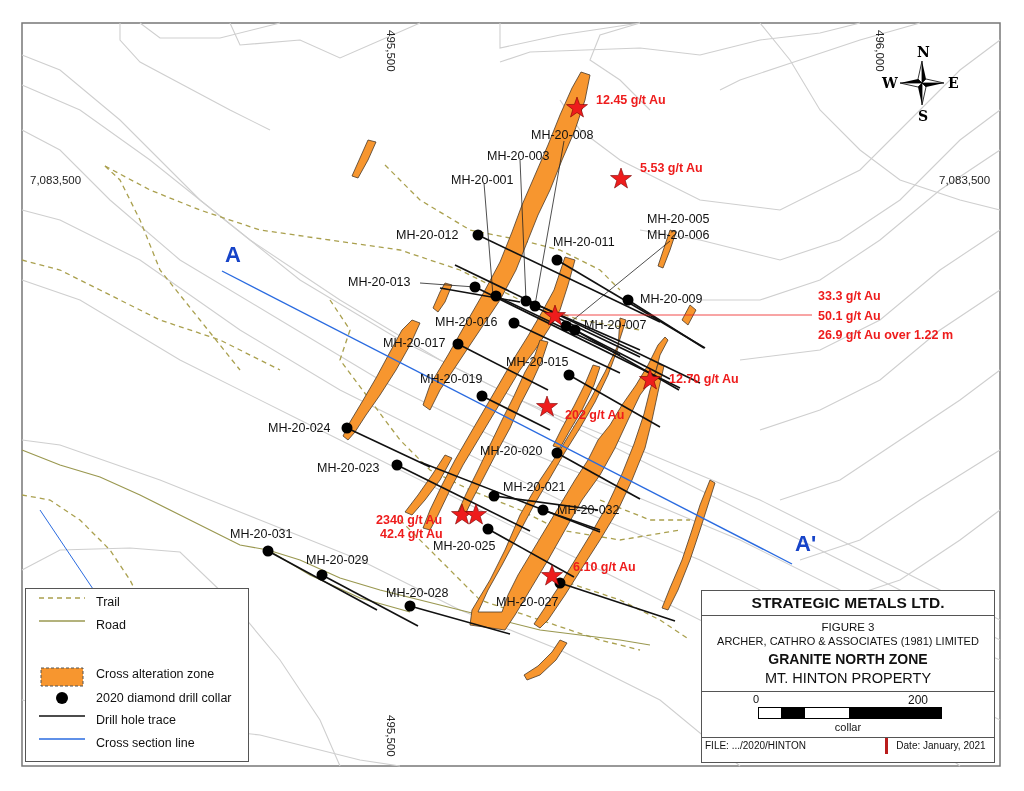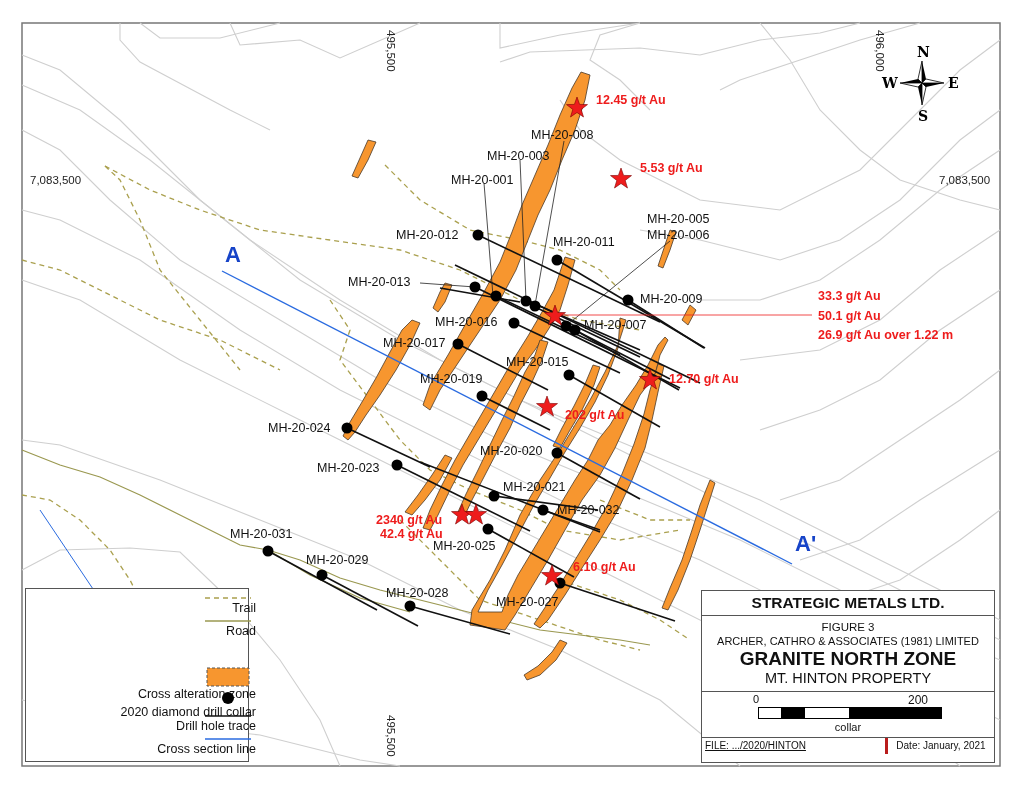--- a/index.html
+++ b/index.html
@@ -4,33 +4,33 @@
 <style>
   html, body { margin:0; padding:0; background:#fff; }
   body { width:1024px; height:791px; position:relative; overflow:hidden; font-family:"Liberation Sans", sans-serif; }
   #map { position:absolute; left:0; top:0; }
   .lbl { font-family:"Liberation Sans", sans-serif; font-size:12.5px; fill:#111; }
   .red { font-family:"Liberation Sans", sans-serif; font-size:12.5px; font-weight:bold; fill:#ee1c1c; }
   .coord { font-family:"Liberation Sans", sans-serif; font-size:11.5px; fill:#222; }
   .sec { font-family:"Liberation Sans", sans-serif; font-size:22px; font-weight:bold; fill:#1643c8; }
   .compass { font-family:"DejaVu Serif", serif; font-size:14px; font-weight:bold; fill:#000; }
   .legend { position:absolute; left:25px; top:588px; width:222px; height:172px; background:#fff; border:1px solid #555; }
-  .legend-row { position:absolute; left:8px; height:22px; width:100%; display:flex; align-items:flex-end;flex-direction:column; }
+  .legend-row { position:absolute; left:0; height:22px; width:100%; display:flex; align-items:flex-start; }
   .legend-sym { width:56px; display:flex; justify-content:center; align-items:center; margin-left:8px; }
   .legend-label { font-size:12.5px; color:#111; margin-left:6px; white-space:nowrap; }
   .title-block { position:absolute; left:701px; top:590px; width:292px; height:171px; border:1px solid #555; background:#fff; font-family:"Liberation Sans", sans-serif; color:#111; }
   .tb-row { text-align:center; }
   .tb-company { font-size:15.5px; font-weight:bold; height:24px; line-height:24px; border-bottom:1px solid #555; }
   .tb-figure { font-size:11.5px; margin-top:4px; line-height:14px; }
   .tb-firm { font-size:11px; line-height:15px; }
-  .tb-zone { font-size:19px; font-weight:bold; line-height:20px; }
+  .tb-zone { font-size:14px; font-weight:bold; line-height:20px; }
   .tb-prop { font-size:14.5px; line-height:18px; padding-bottom:4px; border-bottom:1px solid #555; }
   .tb-scale { position:relative; height:45px; border-bottom:1px solid #555; }
   .tb-bottom { display:flex; height:16px; font-size:10px; line-height:16px; }
-  .tb-file { flex:0 0 180px; border-right:3px solid #b91c1c; padding-left:3px;text-decoration:underline; }
+  .tb-file { flex:0 0 180px; border-right:3px solid #b91c1c; padding-left:3px; }
   .tb-date { flex:1; text-align:center; }
 </style>
 </head>
 <body>
 
 <svg id="map" width="1024" height="791" viewBox="0 0 1024 791" xmlns="http://www.w3.org/2000/svg">
 
   <rect x="22" y="23" width="978" height="743" fill="#fff" stroke="#777" stroke-width="1.5"></rect>
 
   <g fill="none" stroke="#cfcfcf" stroke-width="1.1">

